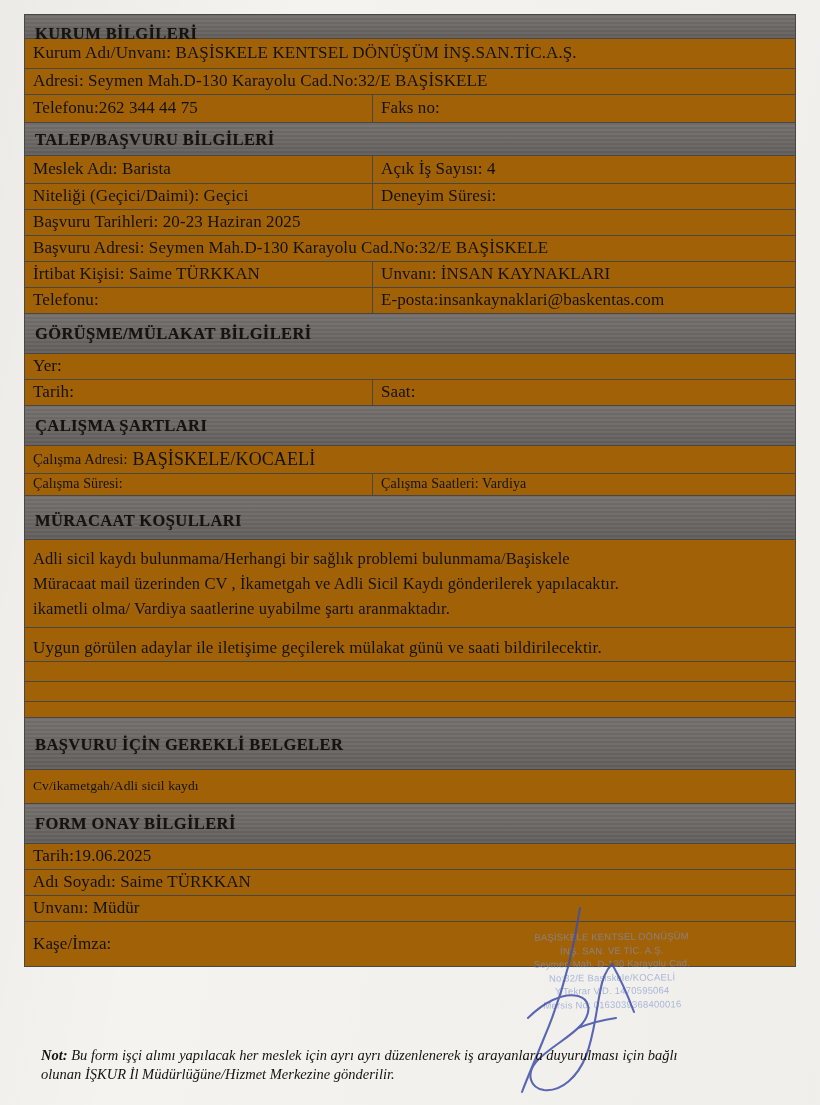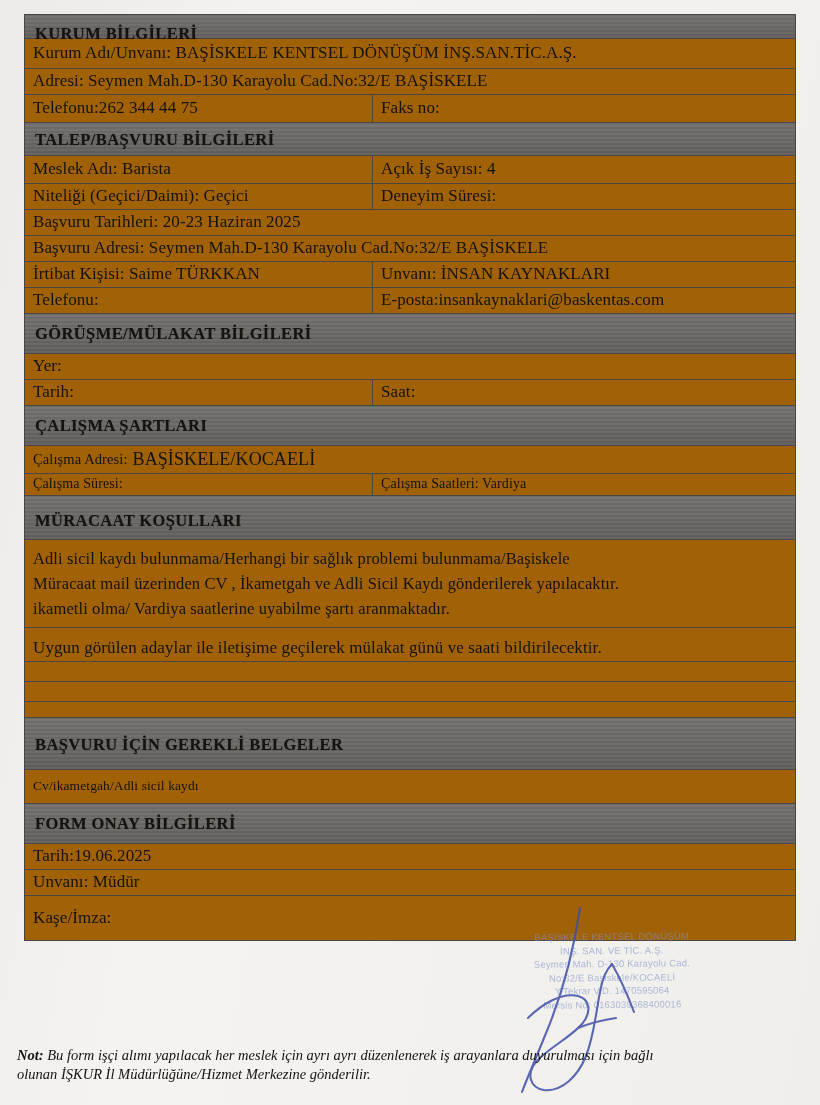--- a/index.html
+++ b/index.html
@@ -110,21 +110,21 @@
     pointer-events:none;
   }
   .sig{
     position:absolute;
     left:470px; top:900px;
     width:220px;height:200px;
     pointer-events:none;
   }
   .note{
     position:absolute;
-    left:17px; top:1046px;
+    left:41px; top:1046px;
     width:780px;
     font-family:"Liberation Serif", serif;
     font-style:italic;
     font-size:14.5px;
     line-height:19px;
     color:#14120f;
   }
   .note b{font-style:italic;font-weight:bold;}
 </style>
 </head>
@@ -220,20 +220,23 @@
   <div class="band tall">BAŞVURU İÇİN GEREKLİ BELGELER</div>
 
   <div class="row r34">
     <div class="cell full xsmall">Cv/ikametgah/Adli sicil kaydı</div>
   </div>
 
   <div class="band h3">FORM ONAY BİLGİLERİ</div>
 
   <div class="row r26">
     <div class="cell full">Tarih:19.06.2025</div>
+  </div>
+  <div class="row r26">
+    <div class="cell full">Adı Soyadı: Saime TÜRKKAN</div>
   </div>
   <div class="row r26">
     <div class="cell full">Unvanı: Müdür</div>
   </div>
   <div class="row r44">
     <div class="cell full">Kaşe/İmza:</div>
   </div>
 
 </div>
 

